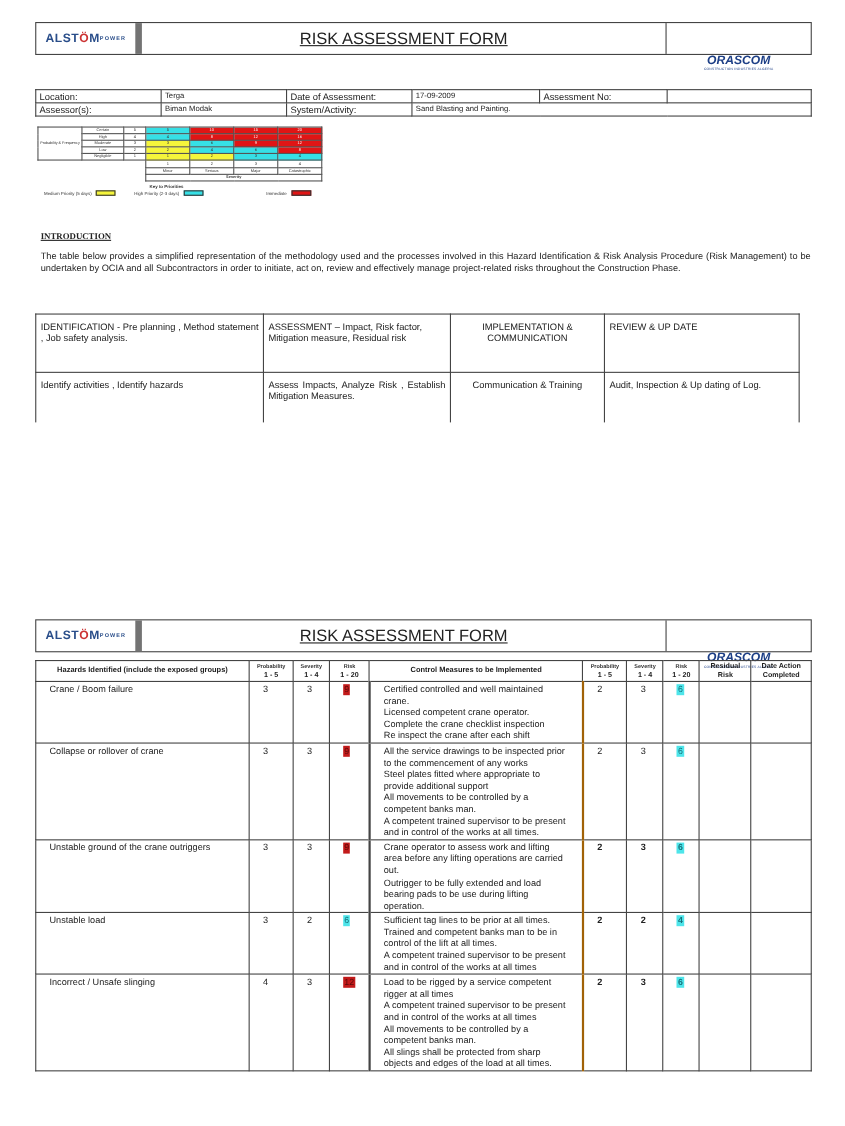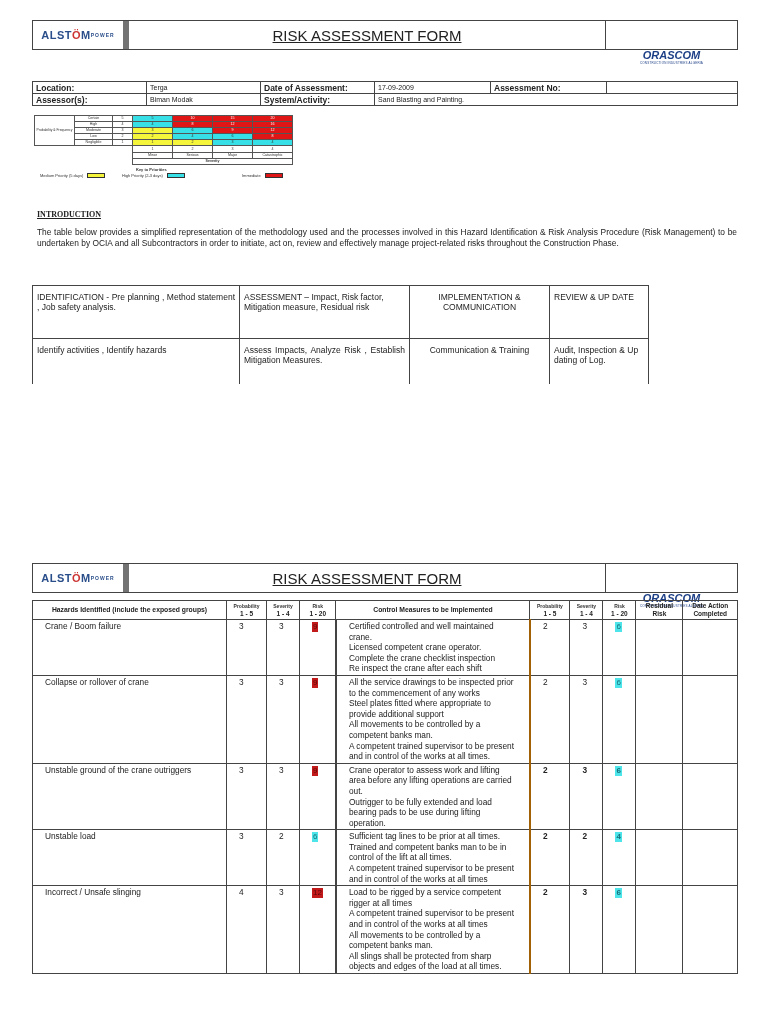--- a/index.html
+++ b/index.html
@@ -10,39 +10,39 @@
   .alstom { font-weight: bold; font-size: 11px; color: #2a4e8a; letter-spacing: 0.5px; line-height: 11px; }
   .alstom .o { color: #c33; }
   .power { font-size: 5px; color: #2a4e8a; letter-spacing: 1px; font-weight: bold; }
   .hdr-title { flex: 1; display: flex; align-items: center; justify-content: center; font-size: 15px; color: #222; text-decoration: underline; }
   .hdr-logo-r { width: 132px; border-left: 1px solid #444; display: flex; flex-direction: column; align-items: center; justify-content: center; }
   .orascom { font-weight: bold; font-style: italic; font-size: 11px; color: #1d3f86; line-height: 11px; margin-top: 44px; }
   .orascom-sub { font-size: 3px; color: #1d3f86; letter-spacing: 0.2px; }
 
   .info { left: 32px; top: 81px; width: 706px; border-collapse: collapse; font-size: 8px; }
   .info td { border: 1px solid #444; height: 12px; padding: 0 3px; }
-  .info .lbl { font-weight: bold; font-size: 8.5px; margin-top: 27px; }
+  .info .lbl { font-weight: normal; font-size: 8.5px; margin-top: 27px; }
   .info .val { font-size: 7px; }
 
   .matrix { left: 34px; top: 115px; border-collapse: collapse; font-size: 3.6px; color: #333; }
   .matrix td { border: 1px solid #555; height: 6.1px; text-align: center; padding: 0; line-height: 5px; }
   .matrix .y { background: #f5f53b; }
   .matrix .c { background: #36e0e6; }
   .matrix .r { background: #e01515; color: #fff; }
   .matrix .noborder { border: none; }
 
   .legend { left: 36px; top: 167px; width: 256px; font-size: 4px; color: #333; }
   .legend .key { position: absolute; left: 100px; top: 0; font-weight: bold; font-size: 4px; }
   .legend .item { position: absolute; top: 6px; display: flex; align-items: center; gap: 4px; }
   .legend .sw { width: 18px; height: 5px; border: 1px solid #333; display: inline-block; }
 
   .intro-h { left: 37px; top: 210px; font-family: "Liberation Serif", serif; font-weight: bold; font-size: 8px; text-decoration: underline; }
   .intro-p { left: 37px; top: 227px; width: 700px; font-size: 8.4px; line-height: 10.5px; text-align: justify; }
 
-  .proc { left: 32px; top: 285px; width: 617px; border-collapse: collapse; font-size: 8.5px; }
+  .proc { left: 32px; top: 285px; width: 695px; border-collapse: collapse; font-size: 8.5px; }
   .proc td { border: 1px solid #444; vertical-align: top; padding: 6px 4px; line-height: 10px; }
   .proc tr.r1 td { height: 53px; }
   .proc tr.r2 td { height: 45px; border-bottom: none; margin-left: 29px; }
   .proc .ctr { text-align: center; }
   .proc .just { text-align: justify; }
 
   .risk { left: 32px; top: 600px; width: 706px; border-collapse: collapse; font-size: 8px; }
   .risk th { border: 1px solid #444; font-size: 6.5px; font-weight: bold; padding: 1px 2px; vertical-align: top; line-height: 8px; }
   .risk th .sm { font-size: 5px; color: #333; font-weight: bold; display: block; }
   .risk td { border: 1px solid #444; vertical-align: top; padding: 1px 12px; font-size: 8.3px; line-height: 10.6px; }

